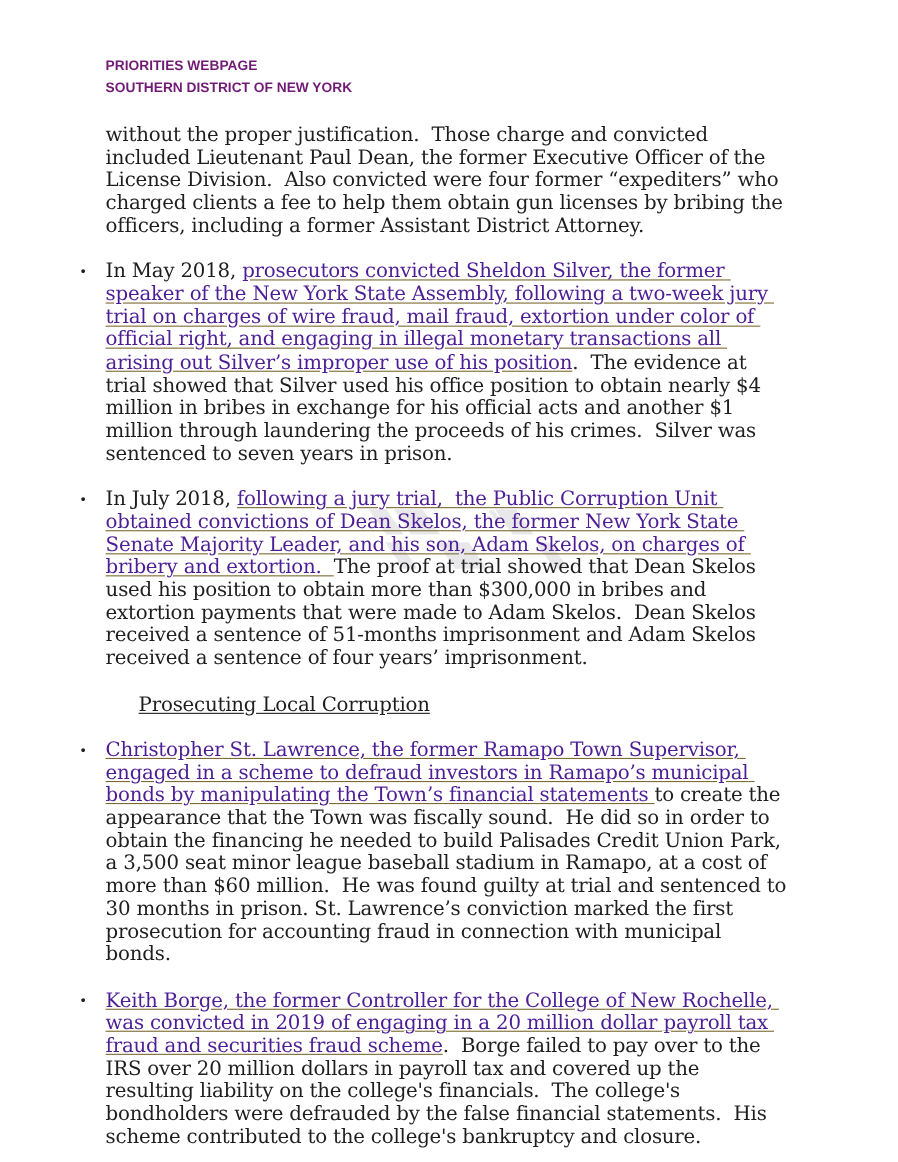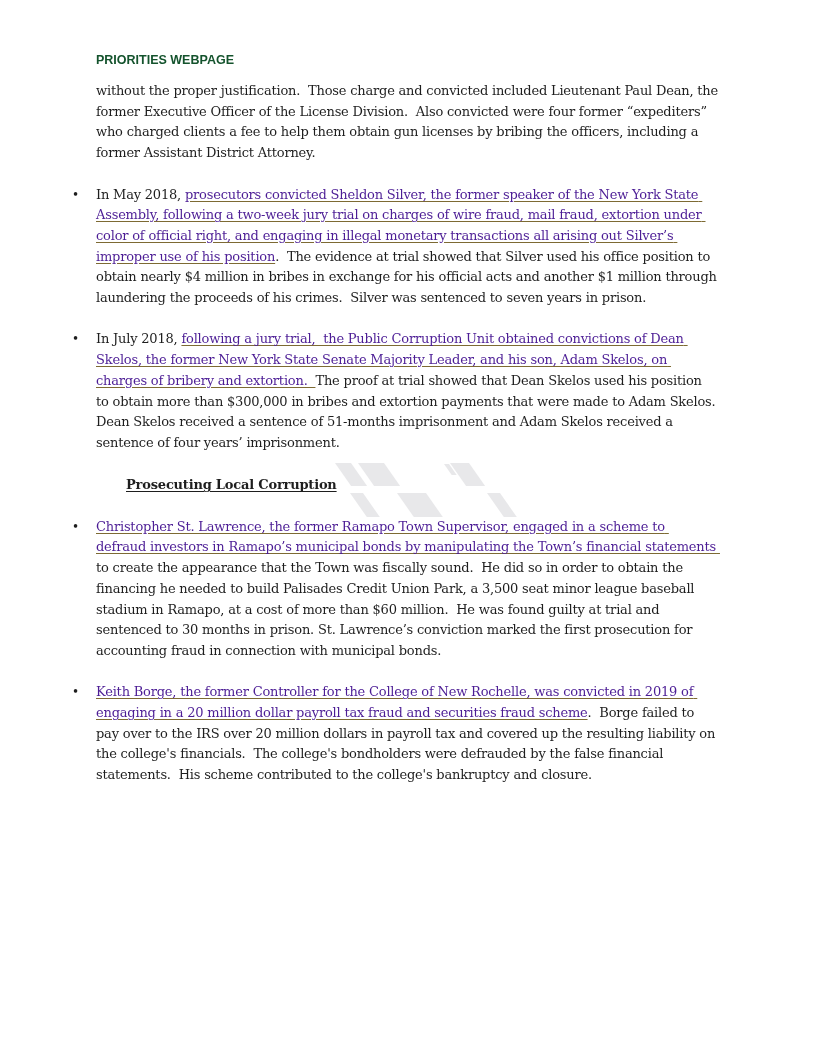--- a/index.html
+++ b/index.html
@@ -36,25 +36,25 @@
     left: 96px;
     top: 50px;
     width: 622px;
     z-index: 1;
   }
   .doc-header {
     font-family: "Liberation Sans", sans-serif;
     font-weight: bold;
     font-size: 12.5px;
     line-height: 20px;
-    color: #14532d;
-    margin-bottom: 11px;
+    color: #701a75;
+    margin-bottom: 23px;
   }
   .para, .btext, .heading {
-    font-size: 13px;
+    font-size: 18px;
     line-height: 20.7px;
     letter-spacing: -0.2px;
     white-space: pre-wrap;
   }
   .para {
     margin: 0 0 20.7px 0;
   }
   .bullet {
     position: relative;
     margin: 0 0 20.7px 0;
@@ -71,21 +71,21 @@
     display: block;
   }
   a.doclink {
     color: #4c1d95;
     text-decoration: underline;
     text-decoration-color: #7d6a33;
     text-underline-offset: 2px;
     cursor: pointer;
   }
   .heading {
-    font-weight: bold;
+    font-weight: normal;
     color: #1e1e1e;
     text-decoration: underline;
     text-underline-offset: 2px;
     margin: 0 0 20.7px 30px;
     display: inline-block;
   }
   .heading-row { margin: 0 0 20.7px 0; }
   .heading-row .heading { margin-bottom: 0; }
 </style>
 </head>
@@ -100,20 +100,21 @@
     <div class="wm-shape" style="left:450px; top:463px; width:19px; height:23px;"></div>
     <div class="wm-shape" style="left:350px; top:493px; width:13px; height:24px;"></div>
     <div class="wm-shape" style="left:397px; top:493px; width:29px; height:24px;"></div>
     <div class="wm-shape" style="left:487px; top:493px; width:13px; height:24px;"></div>
   </div>
 
   <div class="content">
 
     <div class="doc-header">
       <div>PRIORITIES WEBPAGE</div>
+      <div>SOUTHERN DISTRICT OF NEW YORK</div>
     </div>
 
     <p class="para">without the proper justification.  Those charge and convicted included Lieutenant Paul Dean, the former Executive Officer of the License Division.  Also convicted were four former “expediters” who charged clients a fee to help them obtain gun licenses by bribing the officers, including a former Assistant District Attorney.</p>
 
     <div class="bullet">
       <span class="marker">•</span>
       <span class="btext"><span>In May 2018, </span><a class="doclink">prosecutors convicted Sheldon Silver, the former speaker of the New York State Assembly, following a two-week jury trial on charges of wire fraud, mail fraud, extortion under color of official right, and engaging in illegal monetary transactions all arising out Silver’s improper use of his position</a><span>.  The evidence at trial showed that Silver used his office position to obtain nearly $4 million in bribes in exchange for his official acts and another $1 million through laundering the proceeds of his crimes.  Silver was sentenced to seven years in prison.</span></span>
     </div>
 
     <div class="bullet">

